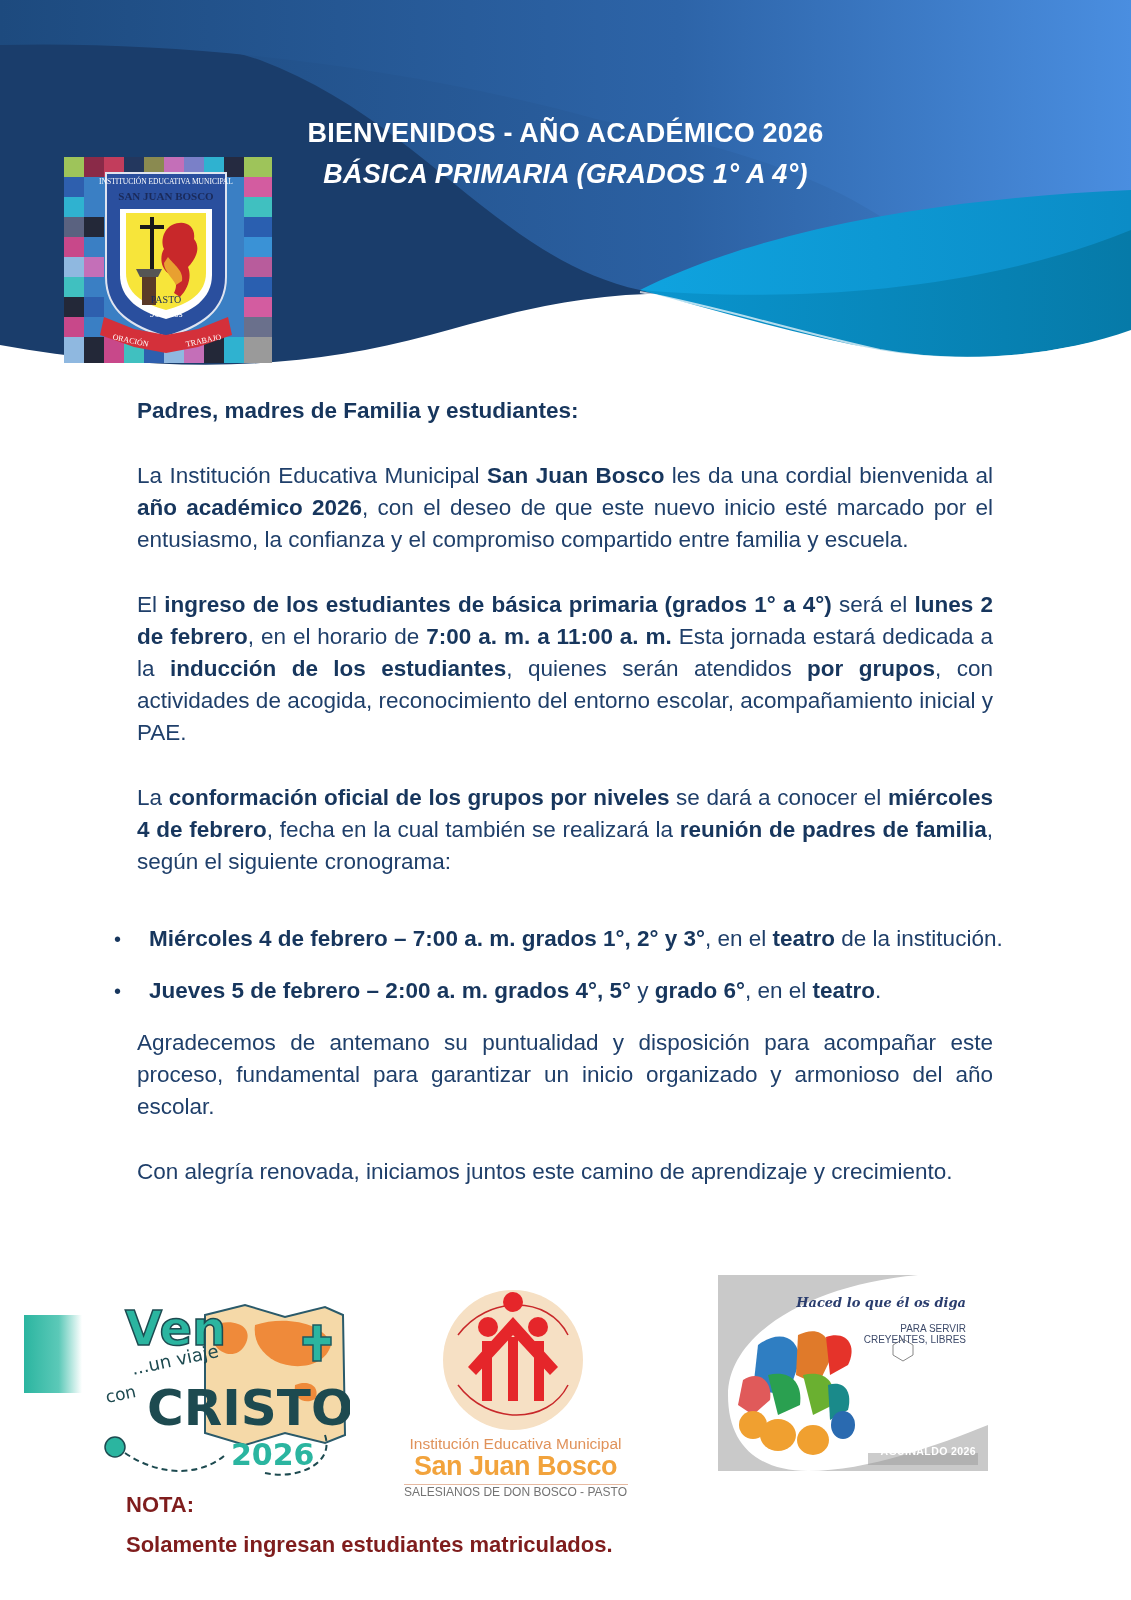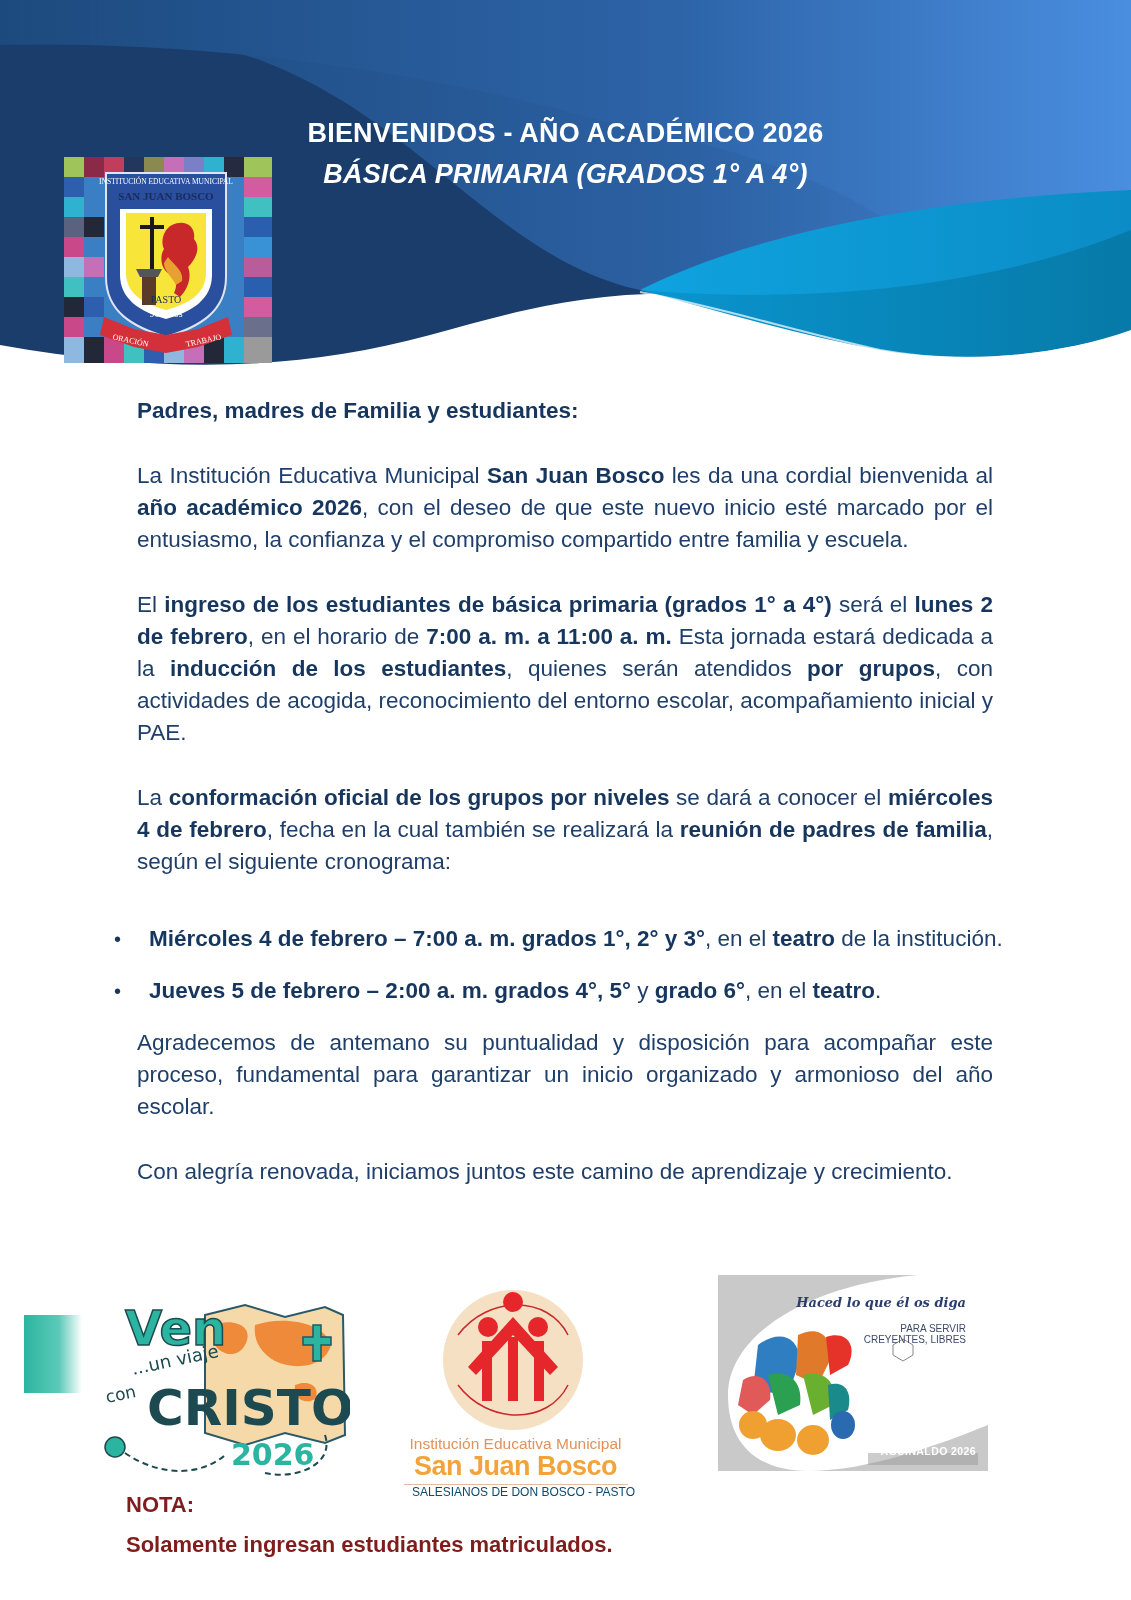--- a/index.html
+++ b/index.html
@@ -37,21 +37,21 @@
   .logos { position: absolute; left: 0; top: 1255px; width: 1131px; height: 240px; }
   .teal-bar {
     position: absolute; left: 24px; top: 60px; width: 58px; height: 78px;
     background: linear-gradient(90deg, #2bb5a0 0%, #5cc9b8 60%, #ffffff 100%);
   }
   .ven-logo { position: absolute; left: 95px; top: 20px; width: 255px; height: 210px; }
   .sjb-logo { position: absolute; left: 398px; top: 20px; width: 235px; height: 220px; }
   .sjb-text1 { position: absolute; left: 0; top: 160px; width: 235px; text-align: center; color: #e0925a; font-size: 15.5px; }
   .sjb-text2 { position: absolute; left: 0; top: 176px; width: 235px; text-align: center; color: #f2a33c; font-size: 27px; font-weight: bold; letter-spacing: -0.5px; }
   .sjb-line { position: absolute; left: 6px; top: 209px; width: 224px; height: 1px; background: #e6b9a0; }
-  .sjb-text3 { position: absolute; left: 8px; top: 210px; width: 235px; text-align: center; color: #0c4a6e; font-size: 12px; }
+  .sjb-text3 { position: absolute; left: 0; top: 210px; width: 235px; text-align: center; color: #737373; font-size: 12px; }
   .aguinaldo { position: absolute; left: 718px; top: 20px; width: 270px; height: 196px; overflow: hidden; background: #d6d6d6; }
   .ag-quote { position: absolute; right: 22px; top: 20px; font-family: "DejaVu Serif", serif; font-style: italic; font-weight: bold; color: #2a3d6e; font-size: 13px; }
   .ag-sub1 { position: absolute; right: 22px; top: 37px; color: #3d4a6a; font-size: 10px; margin-top: 22px; }
   .ag-sub2 { position: absolute; right: 22px; top: 48px; color: #3d4a6a; font-size: 10px; }
   .ag-title { position: absolute; right: 12px; top: 170px; color: #ffffff; font-size: 10.5px; font-weight: bold; letter-spacing: 0.4px; }
   .note { position: absolute; left: 126px; top: 1485px; color: #7f1d1d; font-weight: bold; font-size: 22px; line-height: 40px; }
 </style>
 </head>
 <body>
 

